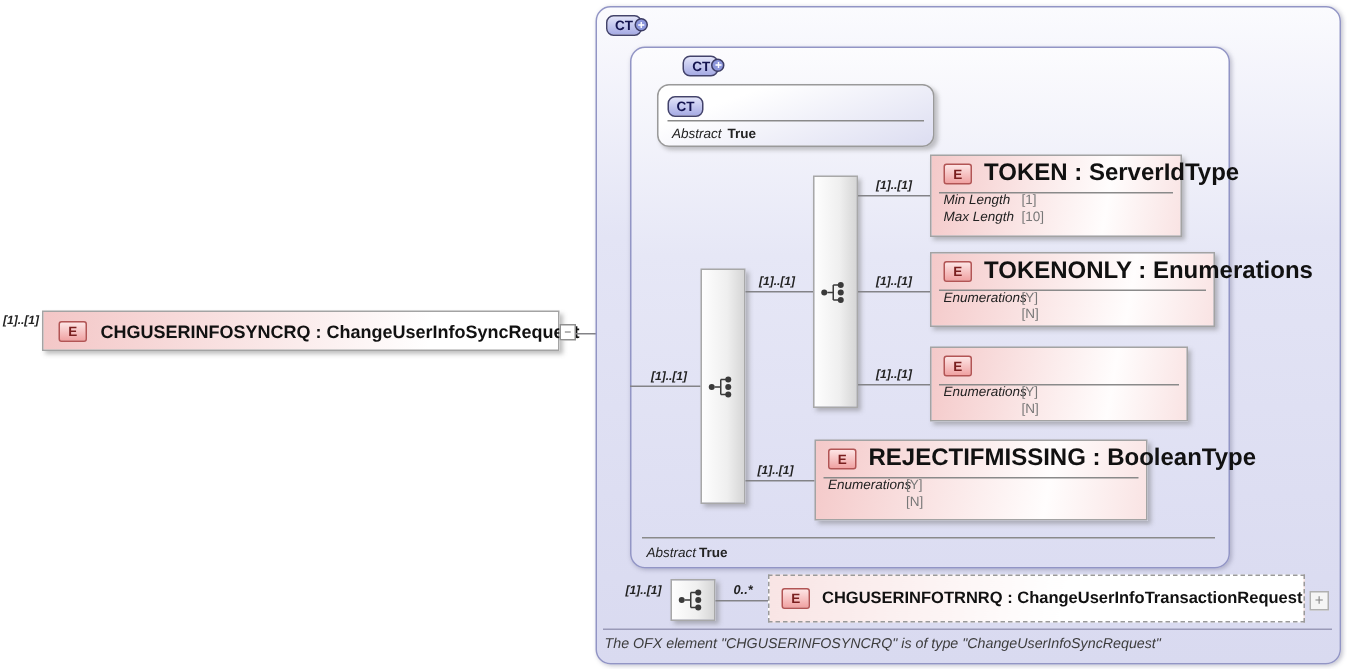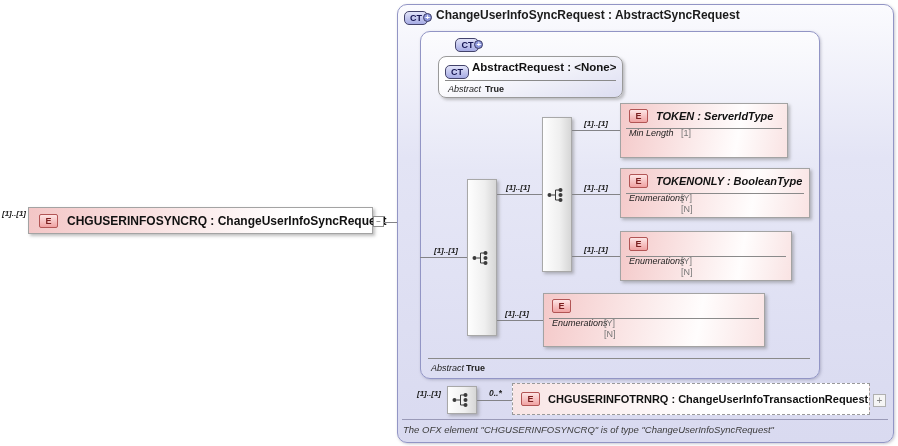--- a/index.html
+++ b/index.html
@@ -9,21 +9,21 @@
   .ct-container{border:1px solid #9295c5;border-radius:10px;background:linear-gradient(180deg,#fbfbfe 0%,#e3e4f5 35%,#d9daf0 100%);box-shadow:1px 1px 3px rgba(90,90,120,.35);}
   .ct-container.inner{background:linear-gradient(180deg,#fcfcfe 0%,#e6e7f6 40%,#dcddf2 100%);}
   .ct-title{font-weight:bold;font-size:12px;color:#1b1b1b;white-space:nowrap;}
   
   .ct-badge{display:inline-flex;align-items:center;justify-content:center;height:12px;min-width:16px;padding:0 3px;border:1px solid #43436b;border-radius:5px;background:linear-gradient(180deg,#e2e4f9,#a6abe4);font-size:9px;font-weight:bold;color:#141450;position:relative;}
   .plus-dot{position:absolute;right:-5px;top:1px;width:9px;height:9px;border-radius:50%;background:#8d97dc;border:1px solid #3c3c64;color:#ffffff;font-size:8px;font-weight:bold;line-height:8px;text-align:center;box-sizing:border-box;}
   .e-badge{display:inline-flex;align-items:center;justify-content:center;width:17px;height:12px;border:1px solid #b25555;border-radius:2px;background:linear-gradient(180deg,#fde5e5,#f0a2a2);color:#7a1f1f;font-size:9px;font-weight:bold;flex:none;}
   
   .elem-box{border:1px solid #a3a3a3;background:linear-gradient(100deg,#f4c9c9 0%,#fffdfd 70%,#f9e3e3 100%);box-shadow:2px 2px 3px rgba(110,110,110,.45);box-sizing:border-box;}
   .elem-head{display:flex;align-items:center;gap:8px;height:24px;padding:0 8px;white-space:nowrap;}
-  .elem-label{font-weight:bold;font-size:11px;color:#111;font-style:italic;}
+  .elem-label{font-weight:bold;font-size:16px;color:#111;}
   .hsep{position:absolute;left:5px;right:5px;top:24px;height:1px;background:#8a8a8a;}
   .prop-rows{position:absolute;left:8px;top:24px;right:4px;}
   .prop-row{display:flex;font-size:9px;line-height:11px;white-space:nowrap;}
   .prop-label{font-style:italic;color:#222;width:52px;flex:none;}
   .prop-value{color:#777;}
   
   .seq-bar{border:1px solid #a8a8a8;background:linear-gradient(90deg,#fefefe 0%,#efefef 60%,#d6d6d6 100%);box-shadow:2px 2px 3px rgba(110,110,110,.45);display:flex;align-items:center;justify-content:center;box-sizing:border-box;}
   
   .line{background:#838387;}
   .card-label{font-size:8px;font-weight:bold;font-style:italic;color:#222;white-space:nowrap;}
@@ -64,35 +64,33 @@
   <div class="abs line" style="left:406px;top:205px;width:1px;height:196px;"></div>
   <div class="abs line" style="left:406px;top:205px;width:14px;height:1px;"></div>
   <div class="abs line" style="left:406px;top:400px;width:41px;height:1px;"></div>
 
   
   <div class="abs ct-container" style="left:397px;top:4px;width:495px;height:437px;"></div>
   <div class="abs ct-badge" style="left:404px;top:7px;">
     <span>CT</span>
     <span class="plus-dot">+</span>
   </div>
-  <div class="abs ct-title" style="left:436px;top:8px;">ChangeUserInfoSyncRequest : AbstractSyncRequest</div>
 
   
   <div class="abs ct-container inner" style="left:420px;top:31px;width:398px;height:346px;"></div>
   <div class="abs ct-badge" style="left:427px;top:34px;">
     <span>CT</span>
     <span class="plus-dot">+</span>
   </div>
 
   
   <div class="abs base-box" style="left:438px;top:56px;width:185px;height:42px;">
     <div class="abs ct-badge" style="left:6px;top:4px;">
       <span>CT</span>
     </div>
-    <div class="abs base-title" style="left:33px;top:4px;">AbstractRequest : &lt;None&gt;</div>
     <div class="abs" style="left:6px;right:6px;top:23px;height:1px;background:#8a8a8a;"></div>
     <div class="abs abstract-label" style="left:9px;top:27px;">Abstract</div>
     <div class="abs abstract-value" style="left:46px;top:27px;">True</div>
   </div>
 
   
   <div class="abs line" style="left:420px;top:257px;width:47px;height:1px;"></div>
   <div class="abs card-label" style="left:434px;top:246px;">[1]..[1]</div>
 
   
@@ -143,28 +141,32 @@
     <div class="elem-head">
       <span class="e-badge">E</span>
       <span class="elem-label">TOKEN : ServerIdType</span>
     </div>
     <div class="hsep"></div>
     <div class="prop-rows">
       <div class="prop-row">
         <span class="prop-label">Min Length</span>
         <span class="prop-value">[1]</span>
       </div>
+      <div class="prop-row">
+        <span class="prop-label">Max Length</span>
+        <span class="prop-value">[10]</span>
+      </div>
     </div>
   </div>
 
   
   <div class="abs elem-box" style="left:620px;top:168px;width:190px;height:50px;">
     <div class="elem-head">
       <span class="e-badge">E</span>
-      <span class="elem-label">TOKENONLY : BooleanType</span>
+      <span class="elem-label">TOKENONLY : Enumerations</span>
     </div>
     <div class="hsep"></div>
     <div class="prop-rows">
       <div class="prop-row">
         <span class="prop-label">Enumerations</span>
         <span class="prop-value">[Y]</span>
       </div>
       <div class="prop-row">
         <span class="prop-label"></span>
         <span class="prop-value">[N]</span>
@@ -187,20 +189,21 @@
         <span class="prop-label"></span>
         <span class="prop-value">[N]</span>
       </div>
     </div>
   </div>
 
   
   <div class="abs elem-box" style="left:543px;top:293px;width:222px;height:54px;">
     <div class="elem-head">
       <span class="e-badge">E</span>
+      <span class="elem-label">REJECTIFMISSING : BooleanType</span>
     </div>
     <div class="hsep"></div>
     <div class="prop-rows">
       <div class="prop-row">
         <span class="prop-label">Enumerations</span>
         <span class="prop-value">[Y]</span>
       </div>
       <div class="prop-row">
         <span class="prop-label"></span>
         <span class="prop-value">[N]</span>

